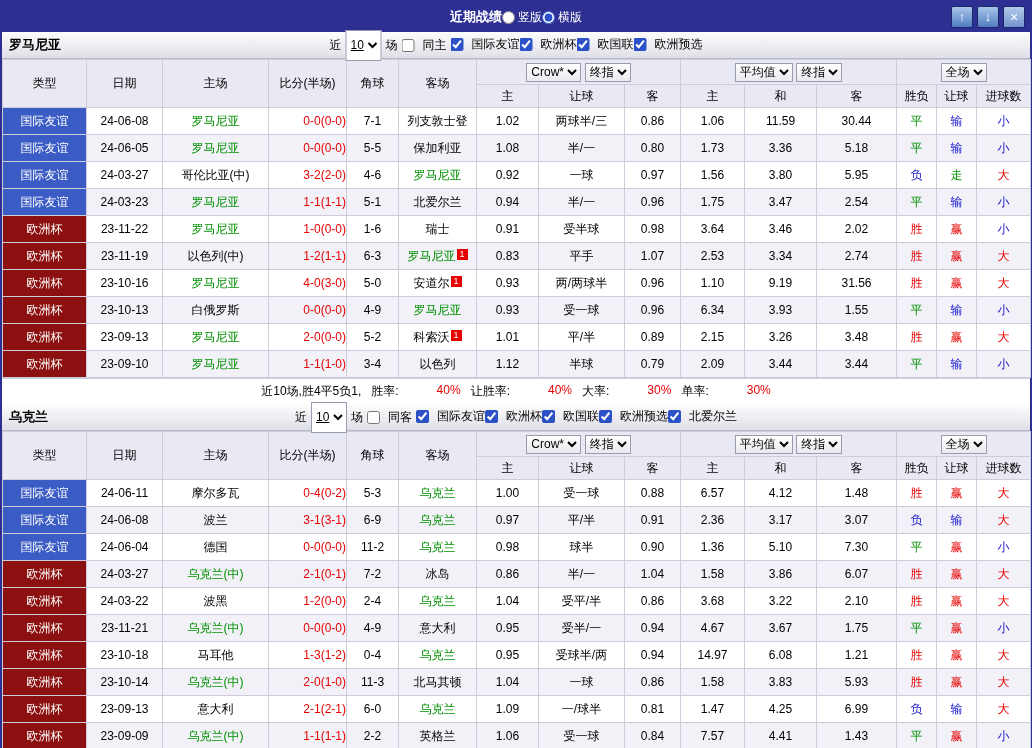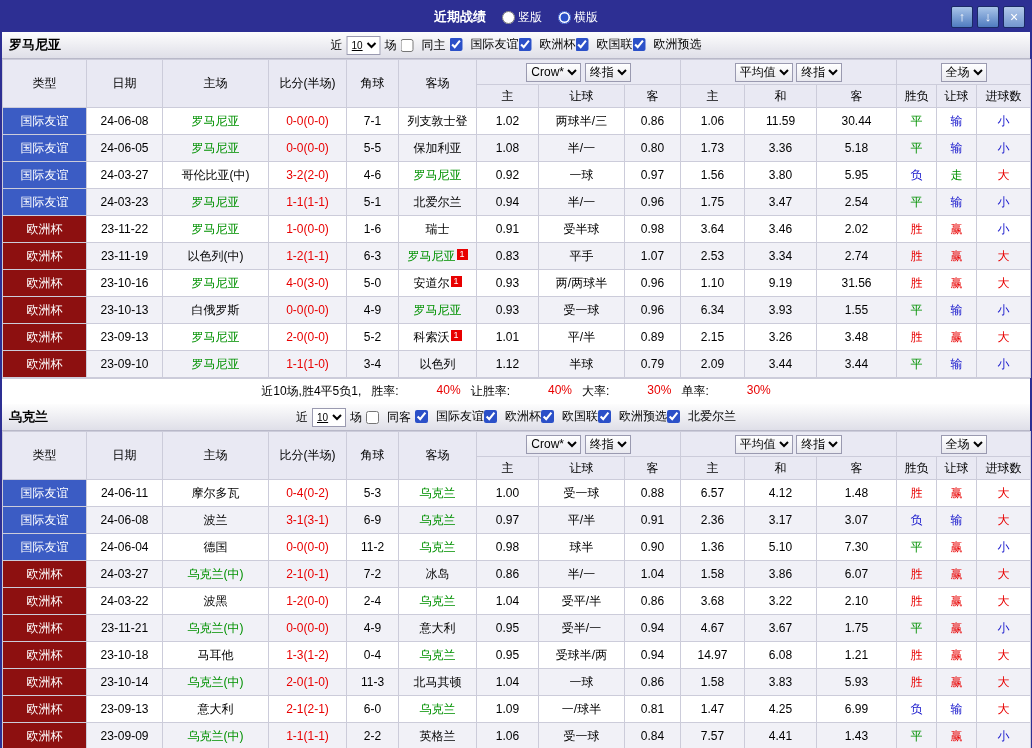--- a/index.html
+++ b/index.html
@@ -1,46 +1,46 @@
 <!DOCTYPE html>
 <html style="--titlebar-bg: #2d2f93; --type-friendly-bg: #3b5cc4; --type-eurocup-bg: #8d1010; --team-green: #009100; --score-red: #e80000; --result-win: #e80000; --result-draw: #009100; --result-lose: #1414cc;"><head>
 <meta charset="utf-8">
 <style>
   html,body{margin:0;padding:0;}
   body{width:1032px;font-family:"Liberation Sans","DejaVu Sans",sans-serif;font-size:12px;color:#000;background:#fff;}
   .page{width:1032px;height:748px;border:2px solid var(--titlebar-bg,#2d2f93);background:#fff;display:flex;flex-direction:column;box-sizing:border-box;}
   
   .titlebar{height:30px;flex:0 0 30px;background:var(--titlebar-bg,#2d2f93);display:flex;align-items:center;padding:0 5px;position:relative;color:#fff;}
-  .tb-center{position:absolute;left:50%;transform:translateX(-50%);display:flex;align-items:center;gap:16px;white-space:nowrap;}
+  .tb-center{position:absolute;left:50%;transform:translateX(-50%);display:flex;align-items:center;gap:0;white-space:nowrap;}
   .tb-title{font-weight:bold;font-size:13px;}
   .tb-radio{display:inline-flex;align-items:center;gap:3px;cursor:pointer;}
   .tb-radio input{width:13px;height:13px;margin:0;accent-color:#2b50c8;}
   .tb-buttons{margin-left:auto;display:flex;gap:4px;}
   .tb-btn{width:22px;height:22px;border:1px solid #1b2a66;background:linear-gradient(#a9c5e9,#4f7cc0);color:#fff;font-size:13px;line-height:20px;text-align:center;cursor:pointer;border-radius:2px;box-sizing:border-box;}
   .tb-btn.close{background:linear-gradient(#b3c9ea,#7396cf);font-size:14px;}
   
   .section-header{height:26px;flex:0 0 26px;background:linear-gradient(#fdfdfd,#dfdfe8);border-bottom:1px solid #b8b8c8;position:relative;display:flex;align-items:center;}
   .team-name{font-weight:bold;font-size:13px;padding-left:7px;}
   .filters{position:absolute;left:50%;transform:translateX(-50%);display:flex;align-items:center;gap:4px;white-space:nowrap;}
-  .filters select{height:19px;font-size:10px;border:1px solid #9a9ab0;background:#fff;text-decoration:underline;}
+  .filters select{height:31px;font-size:12px;border:1px solid #9a9ab0;background:#fff;text-decoration:underline;}
   .chk{display:inline-flex;align-items:center;gap:8px;cursor:pointer;}
   .chk input{width:13px;height:13px;margin:0;accent-color:#2b50c8;}
   
   table{border-collapse:collapse;table-layout:fixed;width:100%;}
   th,td{border:1px solid #ccccda;text-align:center;overflow:hidden;white-space:nowrap;padding:0;}
   thead th{background:#e9e9f3;font-weight:normal;font-size:12px;}
   thead tr.grp th{height:24px;}
   thead tr.sub th{height:22px;}
   thead select{height:19px;font-size:12px;border:1px solid #9a9ab0;background:linear-gradient(#fff,#e9e9ef);}
   tbody td{height:26px;}
   tbody tr:nth-child(even){background:#f1f1f7;}
   .type-blue{background:var(--type-friendly-bg,#3b5cc4);color:#fff;}
   .type-red{background:var(--type-eurocup-bg,#8d1010);color:#fff;}
   .team-green{color:var(--team-green,#009100);}
-  .score{color:var(--score-red,#e80000);}
+  .score{color:var(--score-red,#e80000);text-align:right;}
   .r-red{color:var(--result-win,#e80000);}
   .r-green{color:var(--result-draw,#009100);}
   .r-blue{color:var(--result-lose,#1414cc);}
   .card{display:inline-block;background:#e80000;color:#fff;font-size:9px;line-height:11px;min-width:9px;padding:0 1px;margin-left:1px;vertical-align:3px;}
   
   .summary{height:25px;flex:0 0 25px;display:flex;align-items:center;justify-content:center;gap:10px;border-top:1px solid #ccccda;background:#fff;}
   .summary .stat{display:inline-flex;}
   .summary .red{color:var(--result-win,#e80000);margin-left:38px;}
 </style>
 </head>

